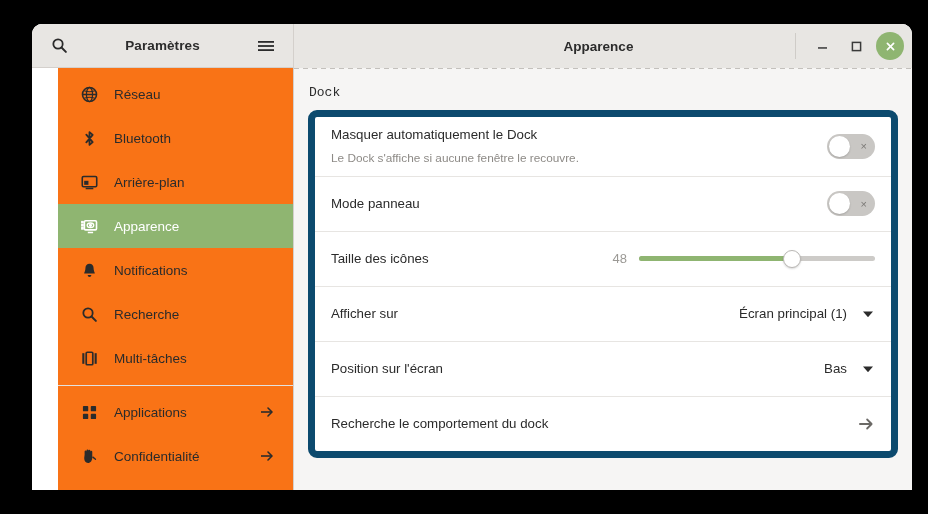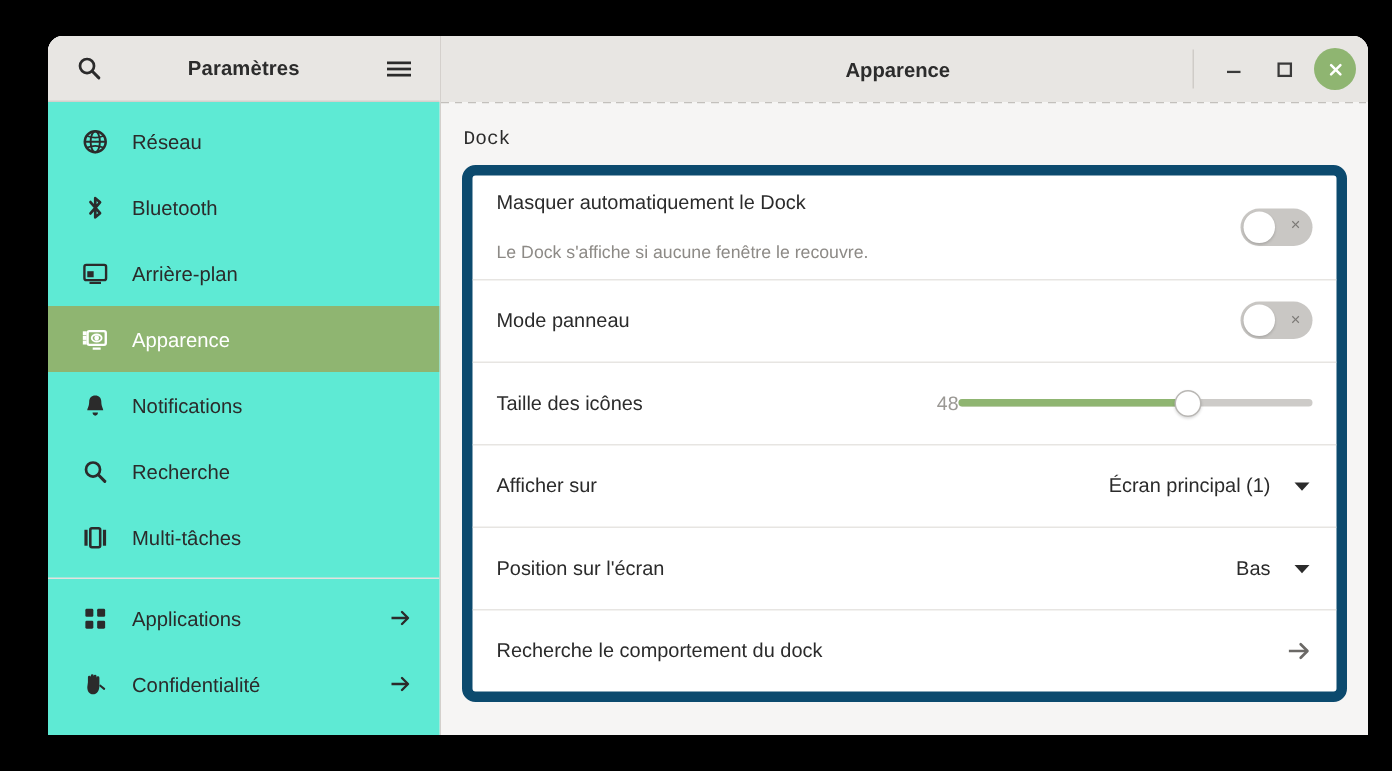--- a/index.html
+++ b/index.html
@@ -55,21 +55,22 @@
     display: flex; align-items: center; justify-content: center;
     border-radius: 5px;
     cursor: pointer;
     flex: 0 0 26px;
   }
 
   #sidebar-list {
     flex: 1;
     overflow: hidden;
     padding-top: 4px;
-    background: #5eead4;
+    background: #f97316;
+    margin-left: 26px;
   }
   .nav-item {
     height: 44px;
     display: flex;
     align-items: center;
     padding: 0 18px 0 22px;
     cursor: pointer;
     gap: 16px;
     color: #2b2b2b;
   }
@@ -180,21 +181,21 @@
   .row-texts { flex: 1; min-width: 0; padding: 9px 0; }
   .row-title {
     font-size: 13.3px;
     color: #2b2b2b;
     line-height: 1.35;
   }
   .row-sub {
     font-size: 11.8px;
     color: #8d8a86;
     line-height: 1.35;
-    margin-top: 17px;
+    margin-top: 7px;
   }
 
   
   .toggle {
     width: 48px; height: 25px;
     border-radius: 13px;
     background: #c9c7c4;
     position: relative;
     flex: 0 0 48px;
     cursor: pointer;
@@ -213,20 +214,21 @@
     transform: translateY(-50%);
     font-size: 11px;
     color: #7b7976;
     line-height: 1;
   }
 
   
   .slider-wrap {
     display: flex;
     align-items: center;
+    gap: 12px;
     flex: 0 0 auto;
   }
   .slider-value {
     font-size: 13px;
     color: #9b9995;
     min-width: 20px;
     text-align: right;
   }
   .slider {
     position: relative;

